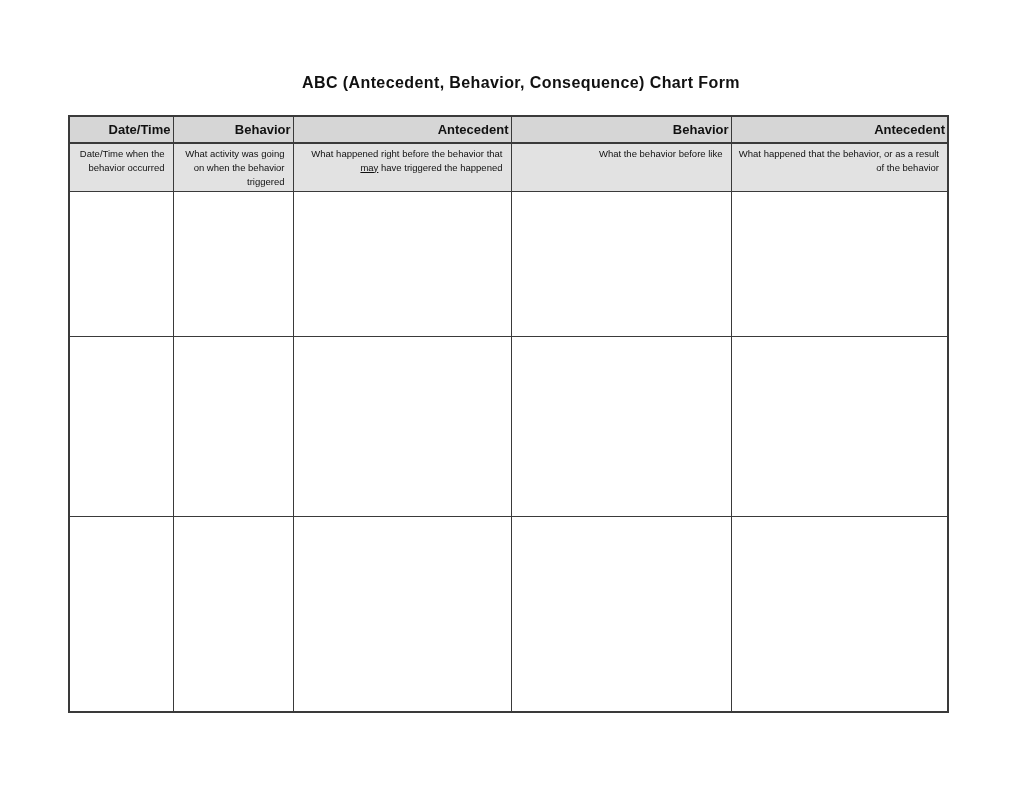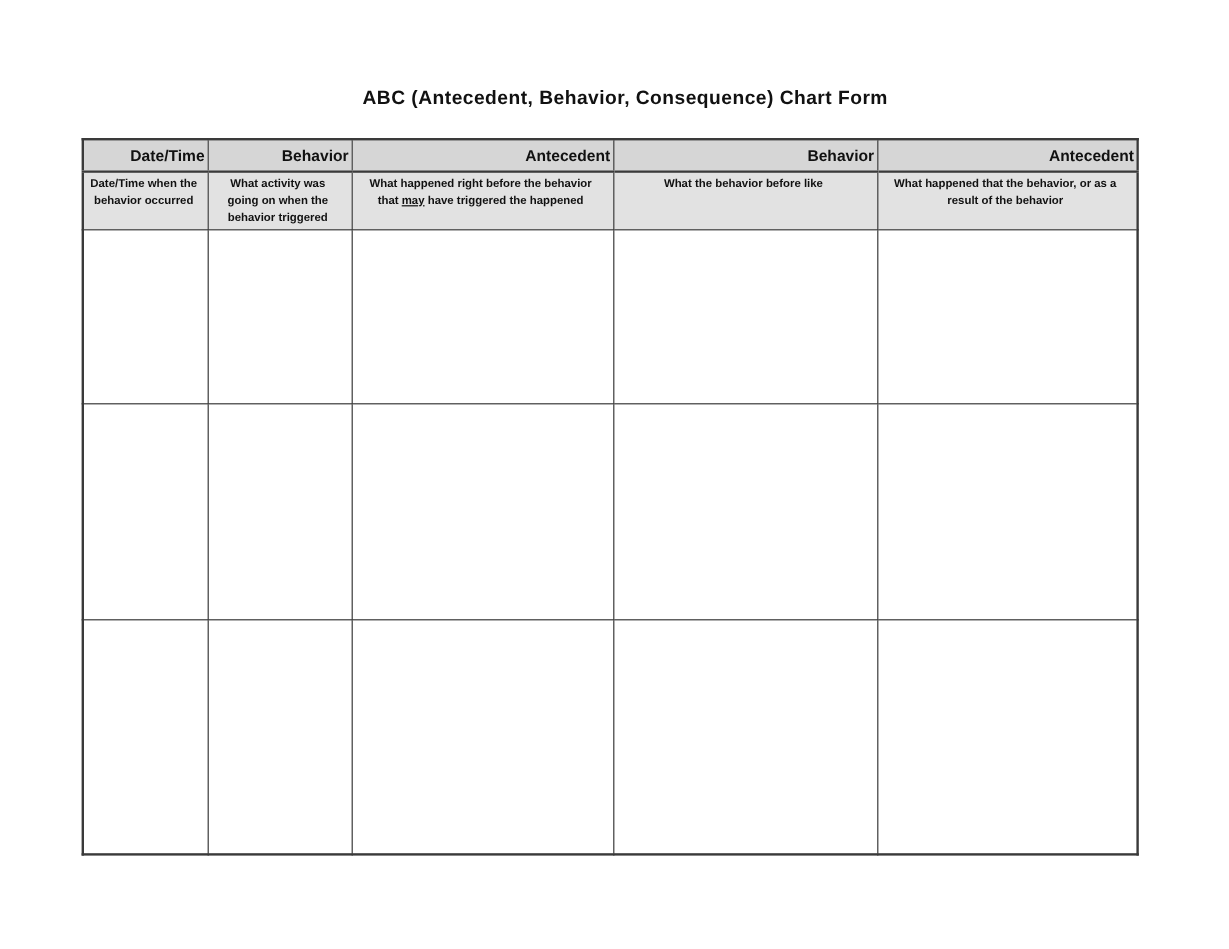--- a/index.html
+++ b/index.html
@@ -56,23 +56,23 @@
     vertical-align: middle;
     padding: 5px 2px;
     border-bottom: 2px solid var(--border, #3a3a3a);
   }
 
   
   .desc-row td {
     background: var(--subheader-bg, #e2e2e2);
     height: 45px;
     font-size: 9.5px;
-    font-weight: bold;
+    font-weight: normal;
     line-height: 1.45;
-    text-align: center;
+    text-align: right;
     vertical-align: top;
     padding: 3px 8px 3px 5px;
   }
   .desc-row .u {
     text-decoration: underline;
   }
 
   
   .entry-row td { background: #ffffff; }
   .entry-row-1 td { height: 145px; }

